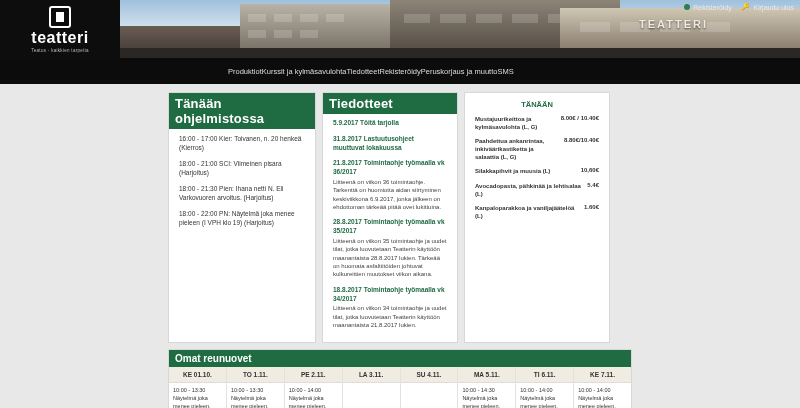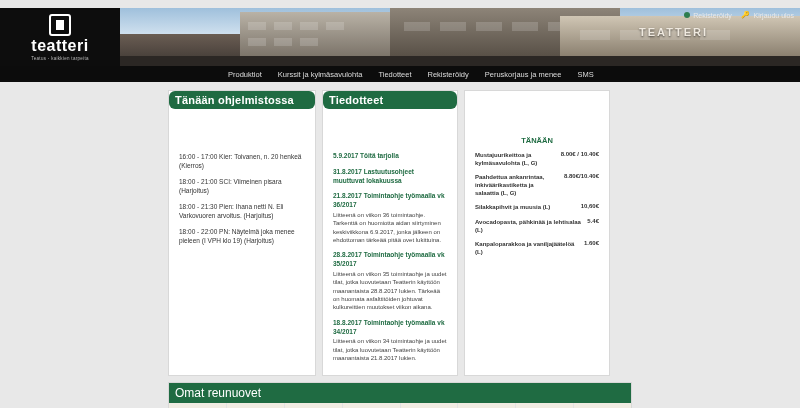--- a/index.html
+++ b/index.html
@@ -13,21 +13,20 @@
     overflow: hidden;
   }
   .page { position: relative; width: 800px; height: 408px; overflow: hidden; }
 
   
   .hero {
     position: relative;
     height: 58px;
     background: linear-gradient(180deg, #7fa3c4 0%, #93b2cd 38%, #6f6256 39%, #5c5149 62%, #3c3631 100%);
     overflow: hidden;
-    margin-top: 8px;
   }
   .hero-sky {
     position:absolute; left:0; top:0; width:800px; height:26px;
     background: linear-gradient(180deg,#9fc0dc 0%, #cfe0ee 100%);
   }
   .hero-bldg-a {
     position:absolute; left:240px; top:4px; width:150px; height:54px;
     background: linear-gradient(180deg,#b9b2a6,#6e665c);
   }
   .hero-bldg-b {
@@ -67,56 +66,56 @@
     position:absolute; right:6px; top:3px;
     display:flex; gap:10px; align-items:center;
     font-size:7px; color:#e9e9e9;
   }
   .topbar .tl { display:flex; align-items:center; gap:3px; cursor:pointer; }
   .dot-icon { width:6px; height:6px; border-radius:50%; background:#2e7d4f; display:inline-block; }
   .key-icon { font-size:7px; }
 
   
   .nav {
-    height:16px; background:#0c0c0c;
-    display:flex; align-items:center; padding-left:228px; gap:16px;
+    height:26px; background:#0c0c0c;
+    display:flex; align-items:center; padding-left:228px; 
   }
   .nav-item {
     color:#dcdcdc; font-size:7.5px; cursor:pointer; white-space:nowrap;
   }
 
   
   .content { padding:8px 168px 0 168px; }
 
   .cards-row { display:flex; gap:6px; }
   .card { background:#fff; border:1px solid #d8d8d8; }
   .card-head {
-    background:#1f6b42; color:#fff; font-size:11px; font-weight:bold;
-    padding:3px 6px; letter-spacing:.2px;border-radius:6px;
-  }
-  .card-body { padding:5px 10px;margin-top:38px; }
+    background:#1f6b42; color:#fff; font-size:13px; font-weight:bold;
+    padding:3px 6px; letter-spacing:.2px;
+  }
+  .card-body { padding:5px 10px; }
 
   .col-a { width:148px; }
   .col-b { width:136px; }
   .col-c { width:146px; }
 
   .sched-line { font-size:6.5px; line-height:1.45; margin-bottom:6px; color:#333; }
 
   .news-item { margin-bottom:7px; }
   .news-title { font-size:6.5px; font-weight:bold; color:#1f6b42; line-height:1.35; }
   .news-body { font-size:6px; line-height:1.4; color:#444; margin-top:1px; }
 
   .price-title { text-align:center; font-size:7.5px; font-weight:bold; color:#1f6b42; margin:2px 0 6px; }
   .price-row { display:flex; justify-content:space-between; gap:6px; margin-bottom:6px; }
   .price-label { font-size:6px; font-weight:bold; color:#333; line-height:1.35; flex:1; }
   .price-val { font-size:6px; font-weight:bold; color:#333; white-space:nowrap; }
 
   
   .week { margin-top:6px; background:#fff; border:1px solid #d8d8d8; }
-  .week-head { background:#1f6b42; color:#fff; font-size:12px; font-weight:normal; padding:3px 6px; }
+  .week-head { background:#1f6b42; color:#fff; font-size:10px; font-weight:bold; padding:3px 6px; }
   .week-grid { display:flex; }
   .day-col { flex:1; border-right:1px solid #e2e2e2; }
   .day-col:last-child { border-right:none; }
   .day-name {
     background:#f0ece2; color:#333; font-size:6.5px; font-weight:bold;
     text-align:center; padding:4px 0; border-bottom:1px solid #ddd;
   }
   .day-body { padding:4px 4px 8px; min-height:86px; }
   .day-ev { font-size:5.5px; line-height:1.45; color:#333; margin-bottom:5px; }
 </style>
@@ -170,21 +169,21 @@
         <span>Kirjaudu ulos</span>
       </div>
     </div>
   </div>
 
   <div class="nav">
     <div class="nav-item">Produktiot</div>
     <div class="nav-item">Kurssit ja kylmäsavulohta</div>
     <div class="nav-item">Tiedotteet</div>
     <div class="nav-item">Rekisteröidy</div>
-    <div class="nav-item">Peruskorjaus ja menee</div>
+    <div class="nav-item">Peruskorjaus ja muutto</div>
     <div class="nav-item">SMS</div>
   </div>
 
   <div class="content">
 
     <div class="cards-row">
 
       <div class="card col-a">
         <div class="card-head">Tänään ohjelmistossa</div>
         <div class="card-body">

